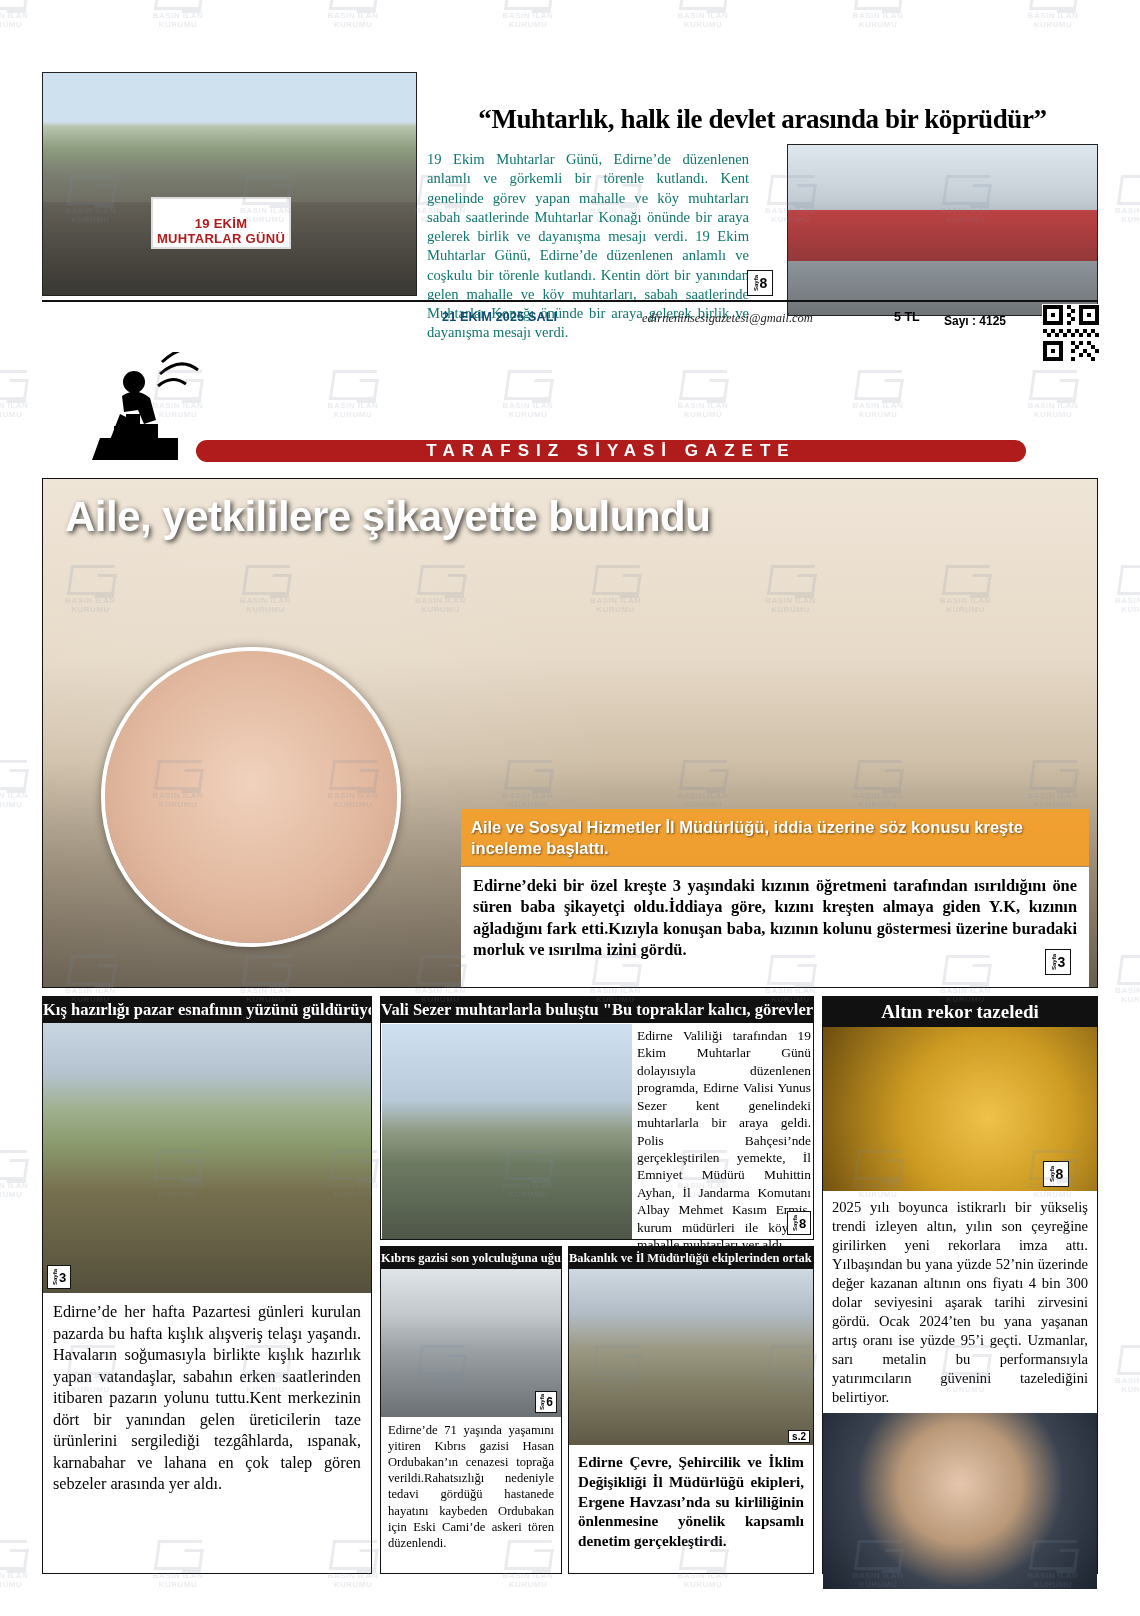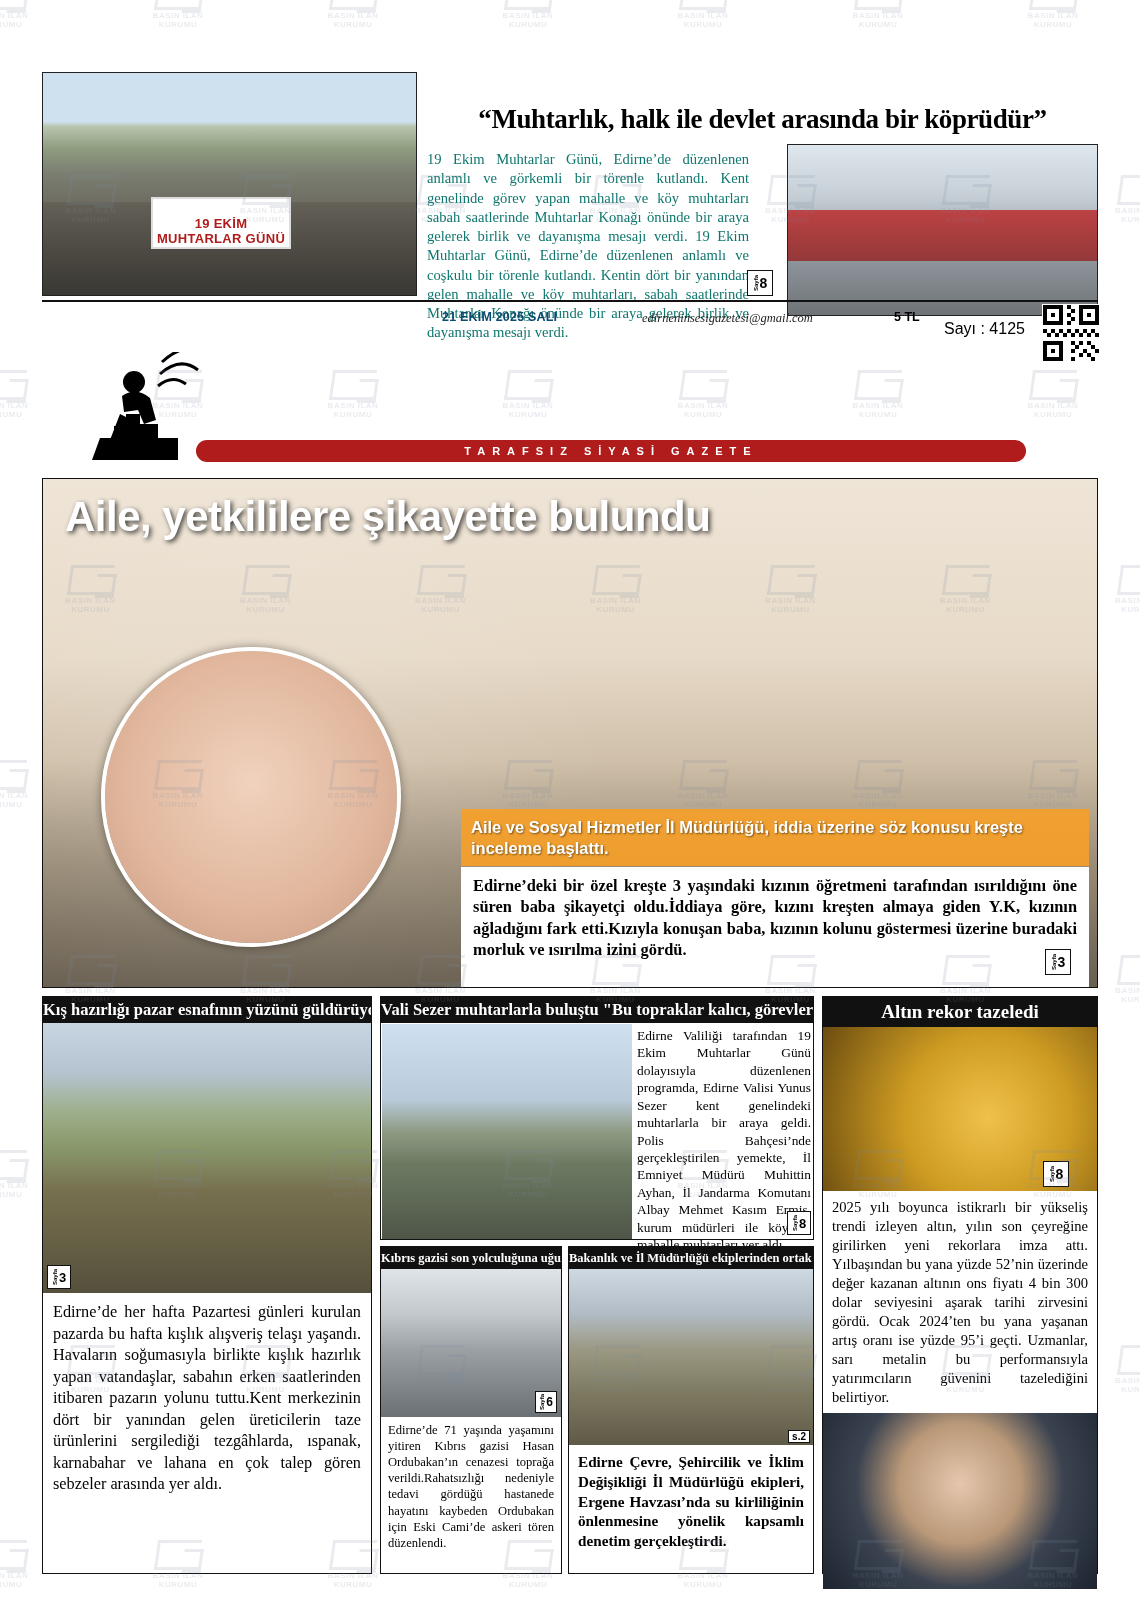--- a/index.html
+++ b/index.html
@@ -88,38 +88,38 @@
   .mh-date {
     position:absolute; left:400px; top:2px;
     font-weight:bold; font-size:12.5px; letter-spacing:0.2px; color:#0c4a6e;
   }
   .mh-mail {
     position:absolute; left:600px; top:3px;
     font-family:"Liberation Serif", serif;
     font-style:italic; font-size:12.5px; color:#222;
   }
   .mh-price { position:absolute; left:852px; top:2px; font-weight:bold; font-size:12.5px; }
-  .mh-issue { position:absolute; left:902px; top:12px; font-weight:normal; font-size:16px; }
+  .mh-issue { position:absolute; left:902px; top:6px; font-weight:bold; font-size:12px; }
   .qr { position:absolute; left:1000px; top:-4px; width:56px; height:56px; background:#fff; border:1px solid #fff; }
   .qr svg { display:block; }
   .mh-title {
     position:absolute; left:195px; top:52px;
     font-family:"Liberation Sans", sans-serif;
     font-weight:bold; font-style:italic;
     font-size:74px; letter-spacing:1px;
     color:#b01c1c;
     line-height:1;
     text-shadow:1px 1px 0 #7a1010;
   }
   .mh-logo { position:absolute; left:62px; top:52px; width:140px; height:112px; }
   .mh-sub {
     position:absolute; left:196px; top:140px; width:830px; height:22px;
     background:#b01c1c; border-radius:11px;
     color:#fff; font-family:"Liberation Sans", sans-serif;
-    font-weight:bold; font-size:11px; letter-spacing:7px;
+    font-weight:bold; font-size:17px; letter-spacing:7px;
     text-align:center; line-height:22px;
   }
 
   
   .main-story {
     position:absolute; left:42px; top:478px; width:1056px; height:510px;
     border:1px solid #111; overflow:hidden; background:#d9d9d9;padding-left:44px;
   }
   .main-photo { position:absolute; inset:0; }
   .main-kicker {

